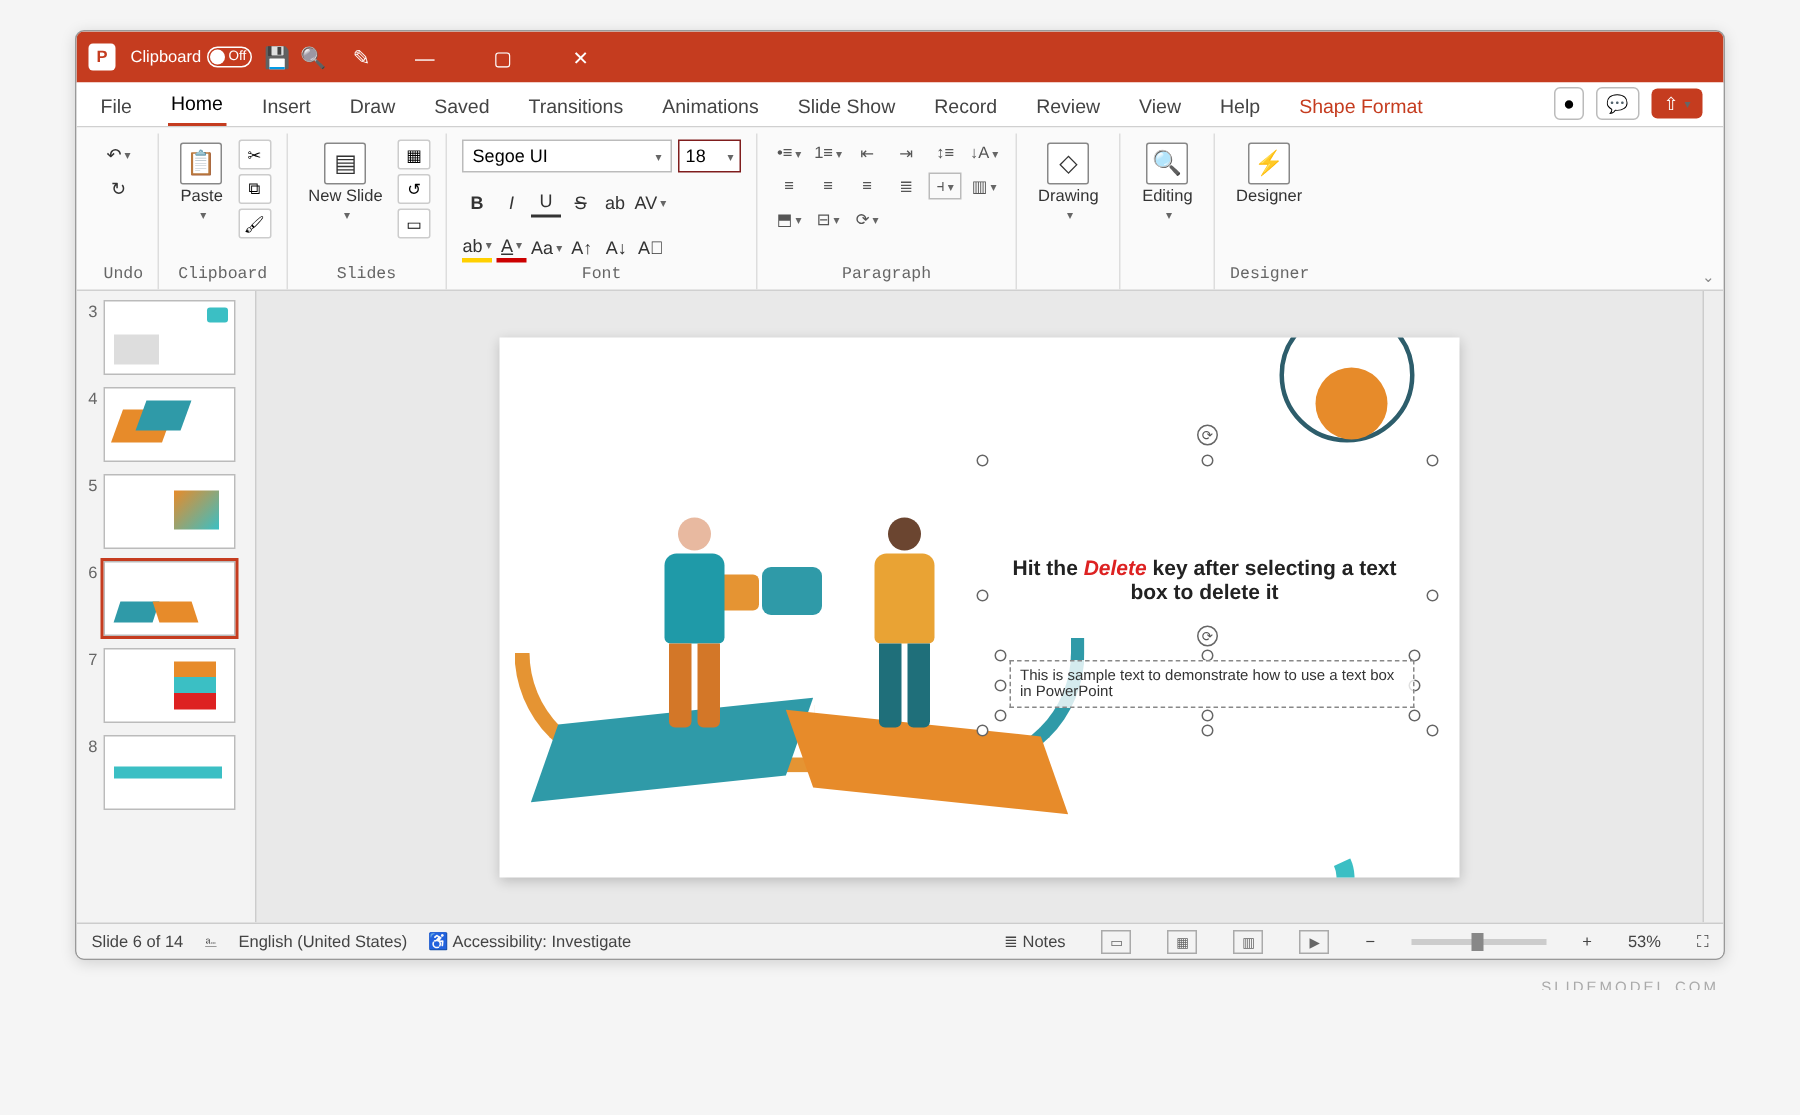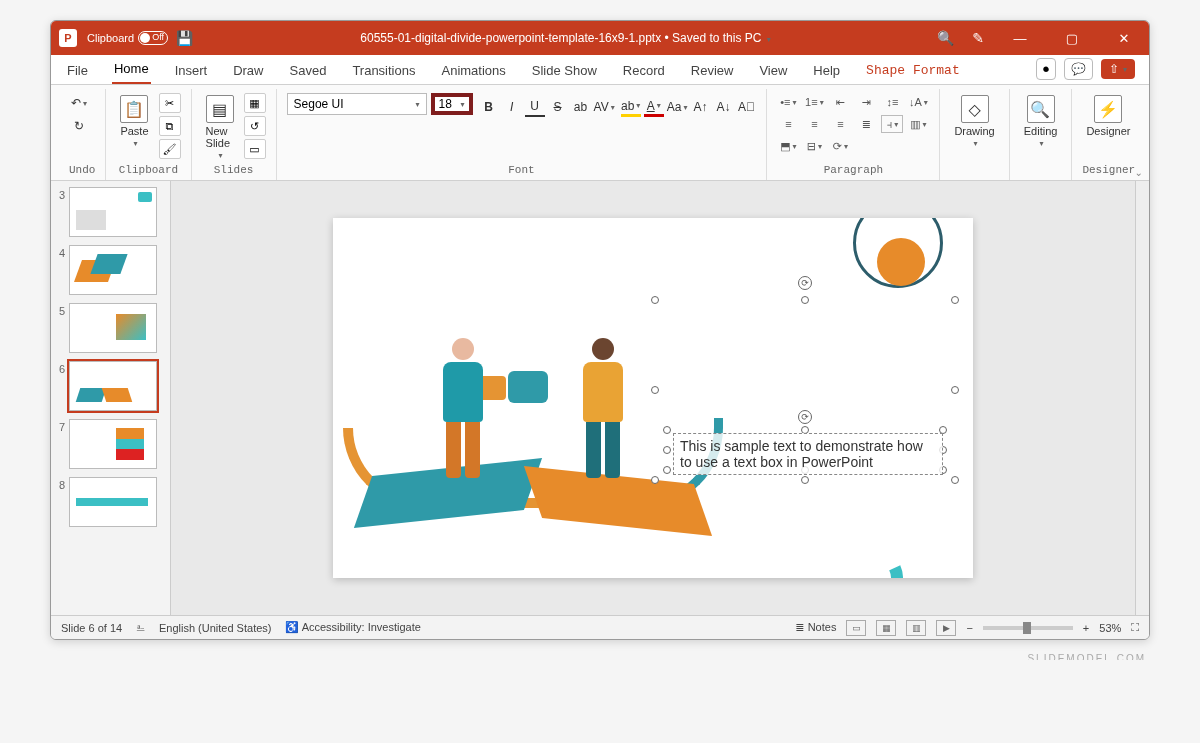--- a/index.html
+++ b/index.html
@@ -14,38 +14,38 @@
 .toggle::after { content:""; width: 10px; height: 10px; border-radius:50%; background:#fff; position:absolute; left:1px; top:1px;}
 .toggle-lbl { font-size:9px; position:absolute; right:3px; top:0; color:#fff;}
 .tb-center { flex: 1; text-align: center; font-size: 12px; white-space:nowrap; overflow:hidden; text-overflow:ellipsis;}
 .tb-right { display: flex; align-items:center; gap: 18px;}
 .tb-icon { width:14px; height:14px; display:inline-flex; align-items:center; justify-content:center; cursor:pointer; font-size:14px;}
 .win-btn { width: 34px; height:24px; display:flex; align-items:center;justify-content:center; cursor:pointer; font-size:13px;}
 
 .menubar { height: 30px; background: #fff; display:flex; align-items:flex-end; padding: 0 14px; gap: 22px; border-bottom:1px solid #d0d0d0; font-size:13px;}
 .menu-item { padding: 4px 2px 6px 2px; cursor:pointer; color:#444;}
 .menu-item.active { color:#000; border-bottom: 2px solid #c53c1f; font-weight:500;}
-.menu-item.context { color:#c53c1f;font-family:Liberation Mono, monospace;}
+.menu-item.context { color:#c53c1f;}
 .menu-right { margin-left:auto; display:flex; gap:8px; align-items:center; padding-bottom:4px;}
 .pill-btn { border:1px solid #bbb; border-radius:4px; padding:3px 6px; font-size:12px; cursor:pointer; display:flex; align-items:center;}
 .share-btn { background:#c53c1f; color:#fff; border-radius:4px; padding:3px 8px; font-size:12px; cursor:pointer; display:flex;align-items:center;gap:2px;}
 
 .ribbon { background:#fafafa; border-bottom:1px solid #d0d0d0; padding: 4px 8px 0 8px; position:relative;}
 .ribbon-inner { display:flex; gap:0; align-items:stretch; }
 .group { border-right:1px solid #ddd; padding: 4px 10px 2px 10px; display:flex; flex-direction:column; justify-content:space-between; }
 .group:last-child { border-right:none;}
 .group-body { display:flex; align-items:flex-start; gap:6px; flex:1; }
 .group-label { text-align:center; color:#666; font-size:11px; padding: 2px 0; font-family: Liberation Mono, monospace;}
 .big-btn { display:flex; flex-direction:column; align-items:center; gap:2px; cursor:pointer; font-size:11px; color:#333; padding:2px 4px;}
 .big-icon { width:28px; height:28px; border:1px solid #888; border-radius:2px; display:flex;align-items:center;justify-content:center; font-size:16px; background:#fff;}
 .small-btn { width:22px; height:20px; border:1px solid #ccc; border-radius:2px; display:flex;align-items:center;justify-content:center; cursor:pointer; font-size:11px; background:#fff;}
 .small-stack { display:flex; flex-direction:column; gap:3px;}
 .font-row { display:flex; gap:4px; align-items:center;}
 .font-name { border:1px solid #bbb; width:140px; height:22px; font-size:12px; padding:0 6px; display:flex;align-items:center;justify-content:space-between; background:#fff; cursor:pointer;}
-.font-size { border:4px solid #7f1d1d; width:42px; height:22px; font-size:12px; padding:0 4px; display:flex;align-items:center;justify-content:space-between; background:#fff; cursor:pointer;}
+.font-size { border:1px solid #7f1d1d; width:42px; height:22px; font-size:12px; padding:0 4px; display:flex;align-items:center;justify-content:space-between; background:#fff; cursor:pointer;}
 .icon-row { display:flex; gap:3px; margin-top:4px;}
 .txt-btn { min-width:20px; height:20px; display:flex; align-items:center; justify-content:center; cursor:pointer; font-size:12px; color:#333;}
 .underline-sw { border-bottom:2px solid; padding-bottom:0px; line-height:12px;}
 .color-sw-y { border-bottom:3px solid #ffd000;}
 .color-sw-r { border-bottom:3px solid #c00;}
 .para-col { display:flex; flex-direction:column; gap:4px;}
 .para-row { display:flex; gap:4px;}
 .p-btn { width:22px; height:18px; border:1px solid transparent; display:flex;align-items:center;justify-content:center; cursor:pointer; font-size:11px; color:#555;}
 .caret { font-size:8px; color:#666; margin-left:2px;}
 .collapse-chev { position:absolute; right:6px; bottom:2px; font-size:10px; color:#888; cursor:pointer;}
@@ -80,42 +80,42 @@
 .person.left .leg{ background:#d37728;}
 .person.right .leg{ background:#1f6f7a;}
 .cable-o { position:absolute; width:200px; height:80px; border:10px solid #e59433; border-top:none; border-right:none; border-radius:0 0 0 80px; left:10px; bottom:70px;}
 .cable-t { position:absolute; width:160px; height:90px; border:9px solid #2f9aa8; border-top:none; border-left:none; border-radius:0 0 80px 0; left:230px; bottom:70px;}
 .plug-t { position:absolute; left:175px; bottom:175px; width:40px;height:32px; background:#2f9aa8; border-radius:6px;}
 .plug-o { position:absolute; left:145px; bottom:178px; width:28px;height:24px; background:#e59433; border-radius:4px;}
 .title-txt { position:absolute; right:40px; top:108px; color:#1b9aa3; font-size:28px; font-weight:800; letter-spacing:1px;}
 .sub-txt { position:absolute; right:30px; top:145px; width:280px; text-align:center; font-size:14px; font-weight:700; color:#222;}
 .sub-txt .red { color:#d22; font-style:italic;}
 
-.selbox { position:absolute; right:30px; top:215px; width:270px; padding:4px 6px; border:1px dashed #888; font-size:14px; color:#333; background:rgba(255,255,255,0.8);}
+.selbox { position:absolute; right:30px; top:215px; width:270px; padding:4px 6px; border:1px dashed #888; font-size:10px; color:#333; background:rgba(255,255,255,0.8);}
 .handle { width:8px;height:8px; border:1px solid #666; background:#fff; border-radius:50%; position:absolute;}
 .rot-handle { width:14px;height:14px; border:1px solid #666; border-radius:50%; position:absolute; background:#fff; display:flex;align-items:center;justify-content:center; font-size:9px; color:#555;}
 .outer-sel { position:absolute; right:18px; top:82px; width:300px; height:180px; }
 .outer-sel .handle.tl{top:-4px;left:-4px;} .outer-sel .handle.tr{top:-4px;right:-4px;}
 .outer-sel .handle.bl{bottom:-4px;left:-4px;} .outer-sel .handle.br{bottom:-4px;right:-4px;}
 .outer-sel .handle.tm{top:-4px;left:50%;margin-left:-4px;}
 .outer-sel .handle.bm{bottom:-4px;left:50%;margin-left:-4px;}
 .outer-sel .handle.ml{top:50%;left:-4px;margin-top:-4px;}
 .outer-sel .handle.mr{top:50%;right:-4px;margin-top:-4px;}
 .outer-sel .rot-handle{top:-24px;left:50%;margin-left:-7px;}
 .selbox-wrap { position:absolute; right:30px; top:212px; width:276px; height:40px;}
 .selbox-wrap .handle.tl{top:-4px;left:-4px;} .selbox-wrap .handle.tr{top:-4px;right:-4px;}
 .selbox-wrap .handle.bl{bottom:-4px;left:-4px;} .selbox-wrap .handle.br{bottom:-4px;right:-4px;}
 .selbox-wrap .handle.tm{top:-4px;left:50%;margin-left:-4px;}
 .selbox-wrap .handle.bm{bottom:-4px;left:50%;margin-left:-4px;}
 .selbox-wrap .handle.ml{top:50%;left:-4px;margin-top:-4px;}
 .selbox-wrap .handle.mr{top:50%;right:-4px;margin-top:-4px;}
 .selbox-wrap .rot-handle{top:-20px;left:50%;margin-left:-7px;}
 
 .statusbar { height:24px; border-top:1px solid #ccc; background:#f3f3f3; display:flex; align-items:center; padding:0 10px; font-size:11px; color:#444; gap:14px;}
-.status-right { margin-left:auto; display:flex; align-items:center; gap:10px;}
+.status-right { margin-left:auto; display:flex; align-items:center; gap:24px;}
 .view-btn { width:20px;height:16px; border:1px solid #aaa; cursor:pointer; display:flex;align-items:center;justify-content:center; font-size:9px; color:#666;}
 .zoom-slider { width:90px; height:4px; background:#ccc; position:relative;}
 .zoom-slider::after { content:""; width:8px;height:12px; background:#888; position:absolute; left:45%; top:-4px;}
 .watermark { position:absolute; bottom:-24px; right:4px; font-size:10px; letter-spacing:2px; color:#aaa;}
 .page-wrap { position:relative; width:1100px; margin:0 auto;}
 </style>
 </head>
 <body>
 
 <div class="page-wrap">
@@ -124,23 +124,20 @@
   <div class="titlebar">
     <div class="tb-left">
       <div class="app-icon">P</div>
       <div class="autosave">
         <span>Clipboard</span>
         <span class="toggle">
               <span class="toggle-lbl">Off</span>
             </span>
       </div>
       <span class="tb-icon">💾</span>
-    </div>
-    <div class="tb-center">
-      <span>60555-01-digital-divide-powerpoint-template-16x9-1.pptx</span> • <span>Saved to this PC</span> <span class="caret">▾</span>
     </div>
     <div class="tb-right">
       <span class="tb-icon">🔍</span>
       <span class="tb-icon">✎</span>
       <span class="win-btn">—</span>
       <span class="win-btn">▢</span>
       <span class="win-btn">✕</span>
     </div>
   </div>
 
@@ -204,21 +201,21 @@
           <div class="small-stack">
             <span class="small-btn">▦</span>
             <span class="small-btn">↺</span>
             <span class="small-btn">▭</span>
           </div>
         </div>
         <div class="group-label">Slides</div>
       </div>
 
       <div class="group">
-        <div class="group-body" style="flex-direction:row;">
+        <div class="group-body" style="flex-direction:column;">
           <div class="font-row">
             <div class="font-name">
                   <span>Segoe UI</span>
                   <span class="caret">▾</span>
                 </div>
             <div class="font-size">
                   <span>18</span>
                   <span class="caret">▾</span>
                 </div>
           </div>
@@ -391,20 +388,23 @@
           <div class="handle tl"></div>
           <div class="handle tm"></div>
           <div class="handle tr"></div>
           <div class="handle ml"></div>
           <div class="handle mr"></div>
           <div class="handle bl"></div>
           <div class="handle bm"></div>
           <div class="handle br"></div>
         </div>
 
+        <div class="sub-txt">
+          <span>Hit the </span><span class="red">Delete</span><span> key after selecting a text box to delete it</span>
+        </div>
 
         <div class="selbox-wrap">
           <div class="rot-handle">⟳</div>
           <div class="handle tl"></div>
           <div class="handle tm"></div>
           <div class="handle tr"></div>
           <div class="handle ml"></div>
           <div class="handle mr"></div>
           <div class="handle bl"></div>
           <div class="handle bm"></div>

